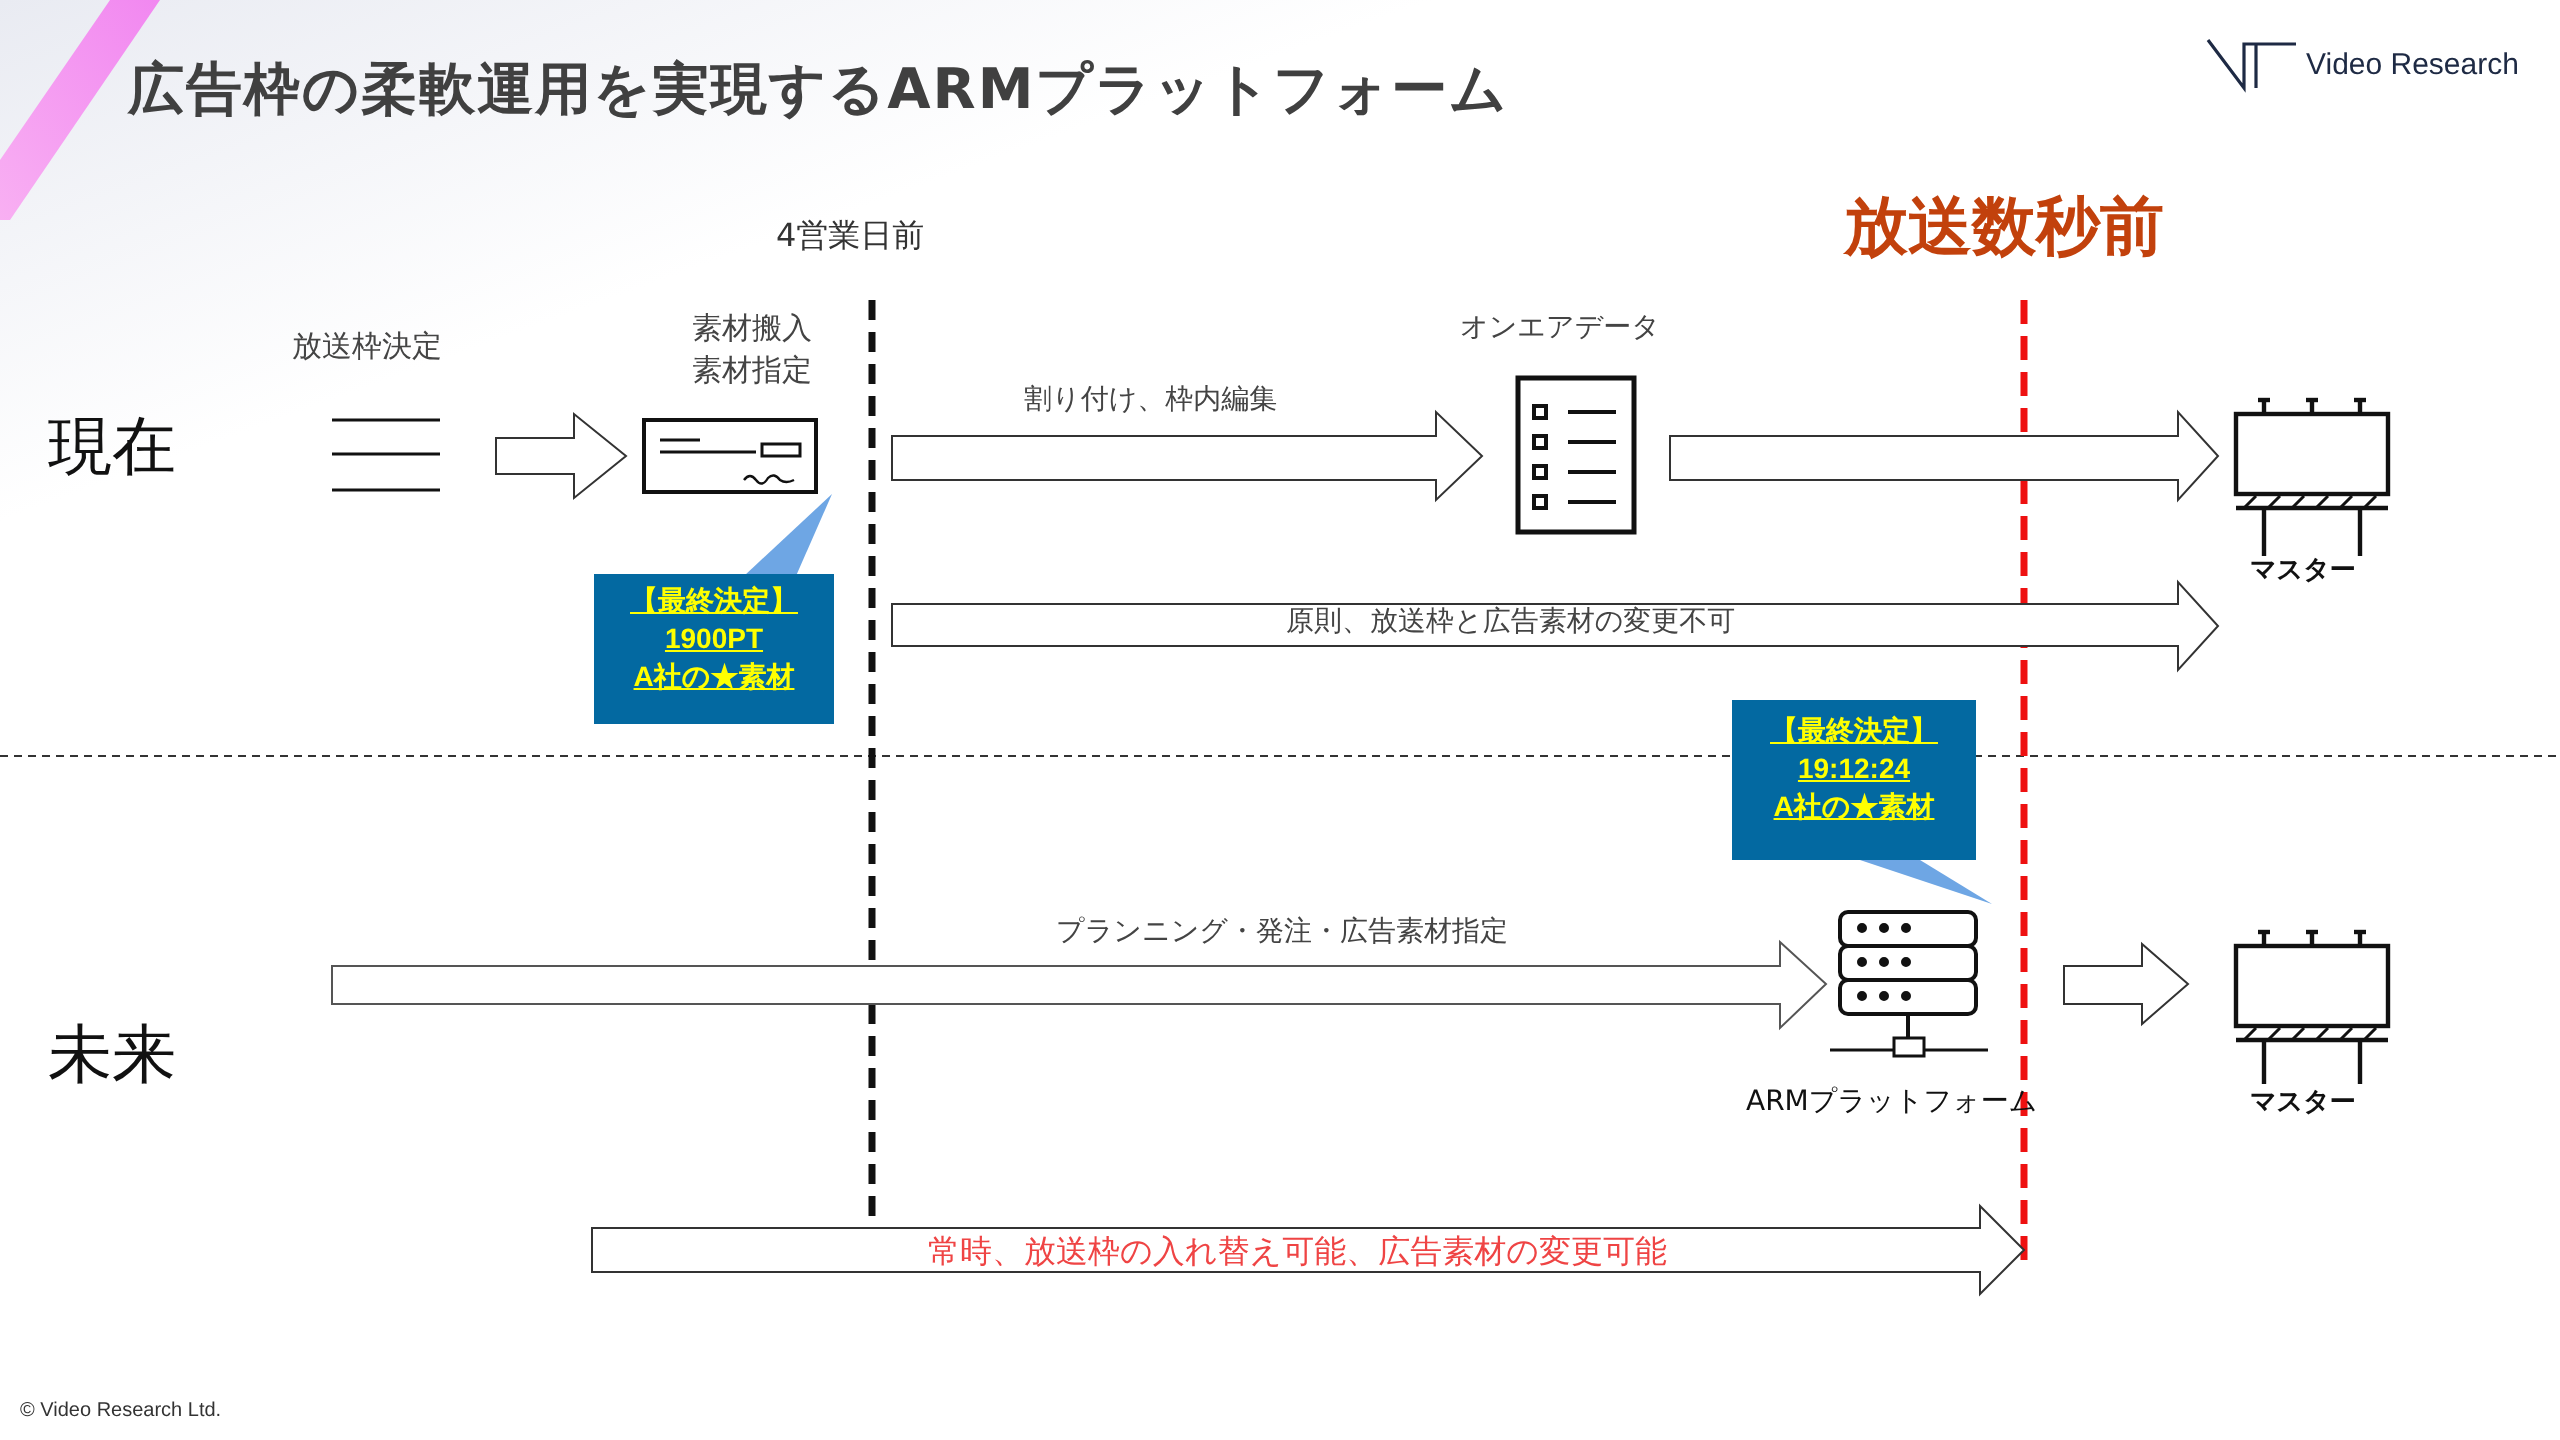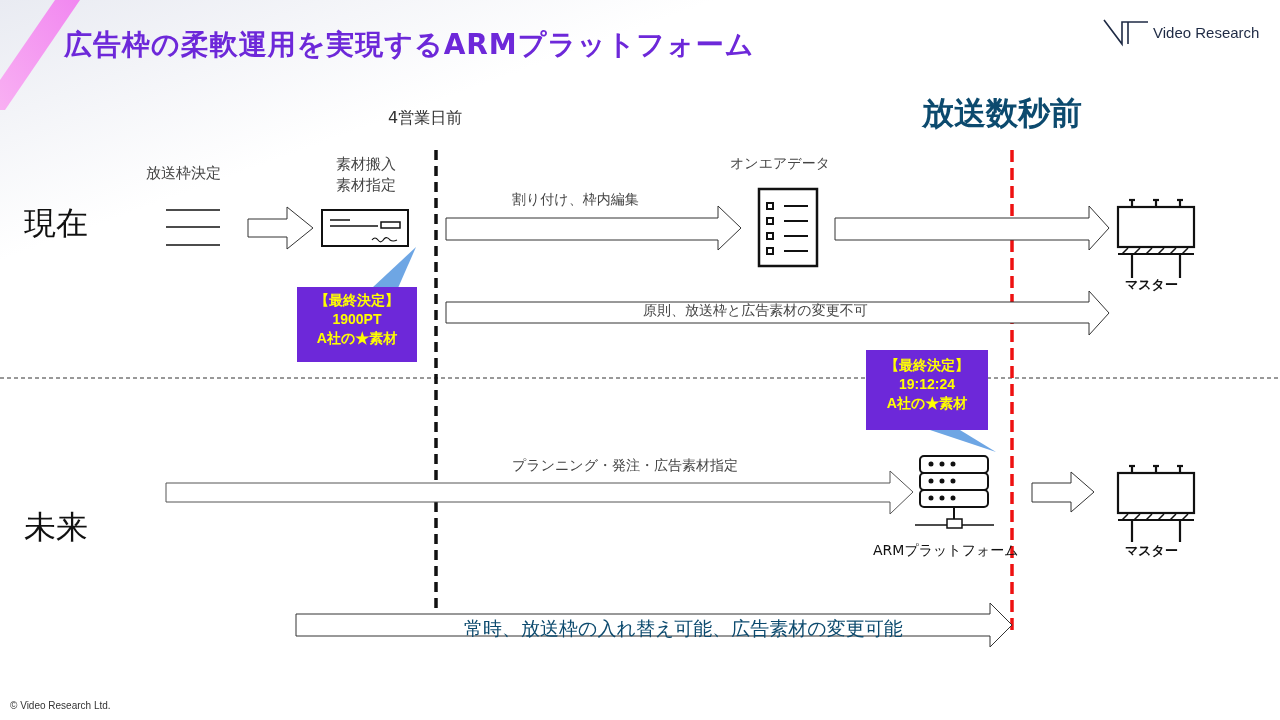--- a/index.html
+++ b/index.html
@@ -1,25 +1,25 @@
 <!DOCTYPE html>
 <html><head>
 <meta charset="utf-8">
 <style>
   html, body { margin:0; padding:0; }
   body { width:1280px; height:720px; position:relative; overflow:hidden; background:#ffffff; font-family:"DejaVu Sans", sans-serif; }
   .bg-grad { position:absolute; left:0; top:0; width:1280px; height:720px; background:linear-gradient(160deg,#e9ebf2 0%, #ffffff 22%, #ffffff 100%); }
   .abs { position:absolute; }
-  .title { left:64px; top:26px; font-size:28px; font-weight:bold; color:#6d28d9; letter-spacing:1px; white-space:nowrap; }
+  .title { left:64px; top:26px; font-size:28px; font-weight:bold; color:#404040; letter-spacing:1px; white-space:nowrap; }
   .logo-text { left:1153px; top:24px; font-size:15px; color:#1e2a44; font-family:"Liberation Sans", sans-serif;text-align:center; }
   .label { font-size:15px; color:#444; white-space:nowrap; font-family:"DejaVu Sans", sans-serif; }
-  .label-c { text-align:center; }
+  .label-c { text-align:right; }
   .big { font-size:32px; font-weight:normal; color:#111; }
-  .red-head { font-size:32px; font-weight:bold; color:#0c4a6e; white-space:nowrap; }
-  .callout { background:#6d28d9; color:#ffff00; font-weight:bold; font-size:14px; text-align:center; line-height:19px; font-family:"Liberation Sans", sans-serif; }
+  .red-head { font-size:32px; font-weight:bold; color:#c2410c; white-space:nowrap; }
+  .callout { background:#0369a1; color:#ffff00; font-weight:bold; font-size:14px; text-align:center; line-height:19px; font-family:"Liberation Sans", sans-serif;text-decoration:underline; }
   .copyright { left:10px; top:700px; font-size:10px; color:#333; font-family:"Liberation Sans", sans-serif; }
 </style>
 </head>
 <body>
 
 <div class="bg-grad"></div>
 
 <svg class="abs" style="left:0;top:0" width="120" height="110">
   <defs>
     <linearGradient id="pk" x1="0" y1="1" x2="1" y2="0">
@@ -159,18 +159,18 @@
   <div>1900PT</div>
   <div>A社の★素材</div>
 </div>
 
 <div class="abs callout" style="left:866px;top:350px;width:122px;height:80px;padding-top:6px;box-sizing:border-box">
   <div>【最終決定】</div>
   <div>19:12:24</div>
   <div>A社の★素材</div>
 </div>
 
-<div class="abs label" style="left:512px;top:457px;font-size:14px">プランニング・発注・広告素材指定</div>
+<div class="abs label" style="left:528px;top:457px;font-size:14px">プランニング・発注・広告素材指定</div>
 <div class="abs label" style="left:873px;top:542px;font-size:14px;font-weight:normal;color:#111">ARMプラットフォーム</div>
 <div class="abs label" style="left:1125px;top:542px;font-size:13px;font-weight:bold;color:#111">マスター</div>
-<div class="abs label" style="left:464px;top:616px;font-size:19px;color:#0c4a6e">常時、放送枠の入れ替え可能、広告素材の変更可能</div>
+<div class="abs label" style="left:464px;top:616px;font-size:16px;color:#ef4444">常時、放送枠の入れ替え可能、広告素材の変更可能</div>
 
 <div class="abs copyright">© Video Research  Ltd.</div>
 
 </body></html>

